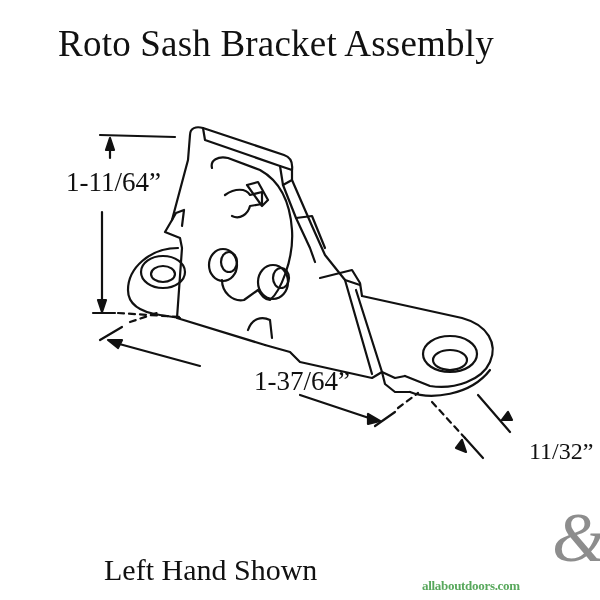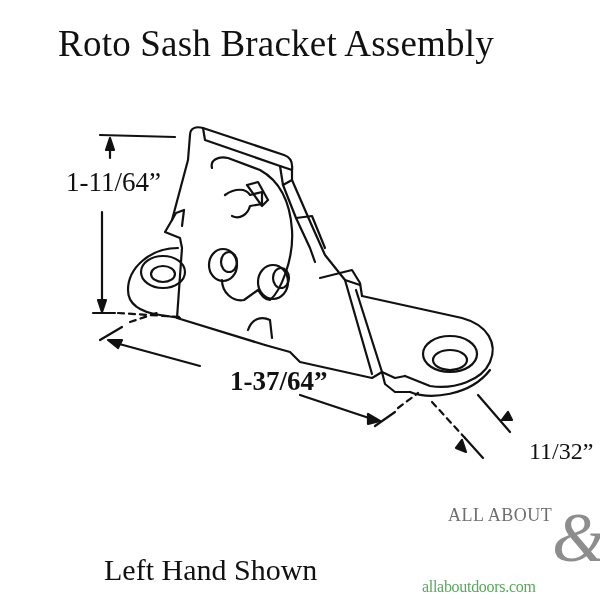--- a/index.html
+++ b/index.html
@@ -5,21 +5,21 @@
   html, body { margin: 0; padding: 0; background: #ffffff; }
   body { width: 600px; height: 600px; position: relative; overflow: hidden; font-family: "Liberation Serif", serif; color: #111; }
   .title { position: absolute; left: 0; width: 552px; top: 22px; text-align: center; font-size: 37px; letter-spacing: 0.2px; }
   .caption { position: absolute; left: 104px; top: 553px; font-size: 30px; }
   .dim { position: absolute; font-size: 27px; margin-left: 42px; }
   svg.drawing { position: absolute; left: 0; top: 0; }
   .wm { position: absolute; left: 420px; top: 500px; width: 180px; height: 100px; }
   .wm .l1 { position: absolute; left: 28px; top: 5px; font-size: 18px; color: #6e6e6e; letter-spacing: 0.5px; }
   .wm .l2 { position: absolute; left: 10px; top: 22px; font-size: 33px; color: #666; letter-spacing: -0.5px; }
   .wm .l3 { position: absolute; left: 0px; top: 50px; font-size: 33px; color: #666; letter-spacing: -0.5px; }
-  .wm .l4 { position: absolute; left: 2px; top: 78px; font-size: 16px; color: #58a85c; font-weight: normal; letter-spacing: -0.3px; }
+  .wm .l4 { position: absolute; left: 2px; top: 78px; font-size: 13px; color: #58a85c; font-weight: bold; letter-spacing: -0.3px; }
   .wm .amp { position: absolute; left: 132px; top: -2px; font-size: 70px; color: #7a7a7a; font-style: italic; opacity: 0.85; }
 </style>
 </head>
 <body>
 
 <div class="title">Roto Sash Bracket Assembly</div>
 
 <svg class="drawing" width="600" height="600" viewBox="0 0 600 600" fill="none" stroke="#111" stroke-width="2.2" stroke-linejoin="round" stroke-linecap="round">
 
   <g>
@@ -89,22 +89,21 @@
     <path d="M 362,296 L 462,318 C 488,325 498,344 490,362 C 482,380 455,390 430,386 L 405,376"></path>
     <path d="M 265,345 L 290,352 L 300,362 L 372,378 L 382,372 L 395,378 L 405,376"></path>
     <path d="M 382,372 L 385,384 L 395,392 L 410,392"></path>
     <path d="M 410,392 C 430,400 470,396 490,370"></path>
     <ellipse cx="450" cy="354" rx="27" ry="18"></ellipse>
     <ellipse cx="450" cy="360" rx="17" ry="10"></ellipse>
   </g>
 </svg>
 
 <div class="dim" style="left:24px; top:167px;">1-11/64”</div>
-<div class="dim" style="left:188px; top:366px;font-weight:bold;">1-37/64”</div>
+<div class="dim" style="left:212px; top:366px;">1-37/64”</div>
 <div class="dim" style="left:487px; top:438px; font-size:24px;">11/32”</div>
 
 <div class="caption">Left Hand Shown</div>
 
 <div class="wm">
   <span class="amp">&amp;</span>
-  <span class="l1">ALL ABOUT</span>
   <span class="l4">allaboutdoors.com</span>
 </div>
 
 </body></html>

